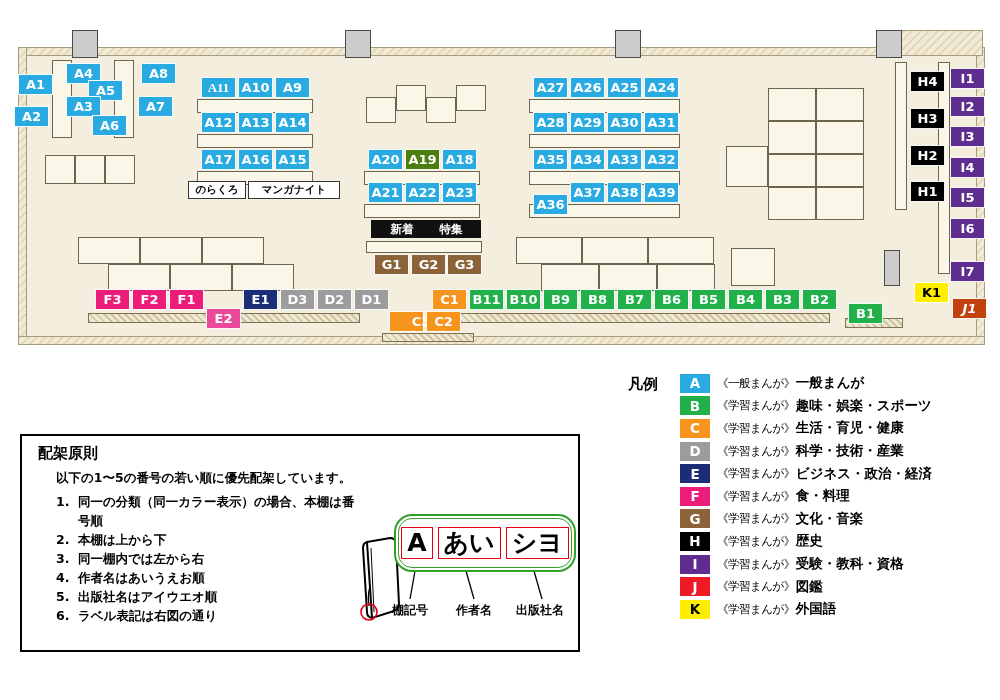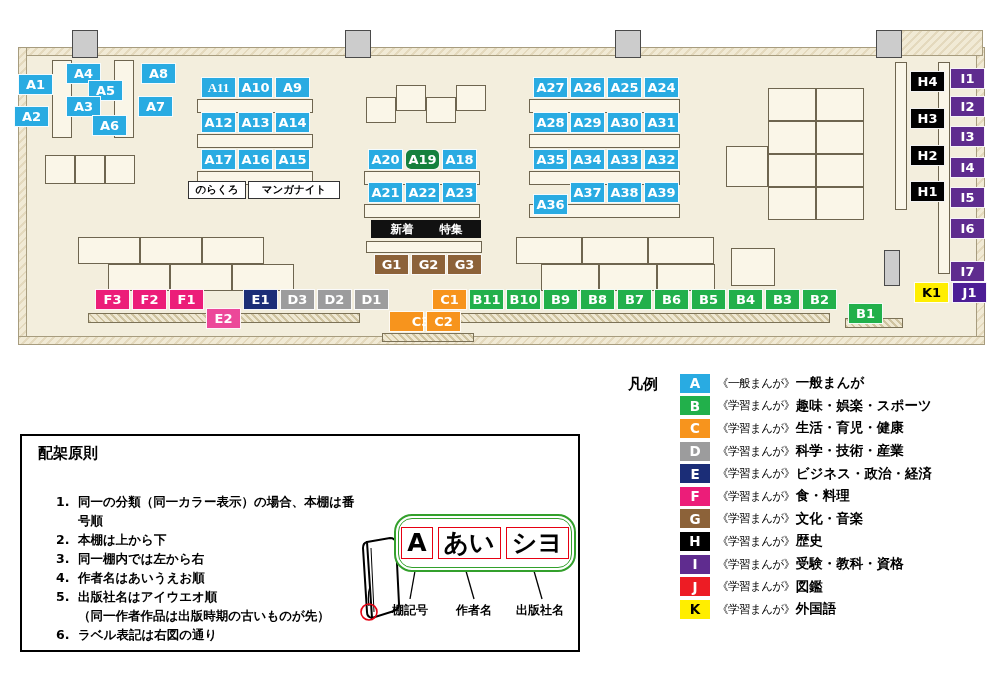--- a/index.html
+++ b/index.html
@@ -133,21 +133,21 @@
         <div class="maplabel" style="left: 201px; top: 77px; background: rgb(41, 171, 226); font-family: Liberation Serif, serif;">A11</div>
         <div class="maplabel" style="left: 238px; top: 77px; background: rgb(41, 171, 226);">A10</div>
         <div class="maplabel" style="left: 275px; top: 77px; background: rgb(41, 171, 226);">A9</div>
         <div class="maplabel" style="left: 201px; top: 112px; background: rgb(41, 171, 226);">A12</div>
         <div class="maplabel" style="left: 238px; top: 112px; background: rgb(41, 171, 226);">A13</div>
         <div class="maplabel" style="left: 275px; top: 112px; background: rgb(41, 171, 226);">A14</div>
         <div class="maplabel" style="left: 201px; top: 149px; background: rgb(41, 171, 226);">A17</div>
         <div class="maplabel" style="left: 238px; top: 149px; background: rgb(41, 171, 226);">A16</div>
         <div class="maplabel" style="left: 275px; top: 149px; background: rgb(41, 171, 226);">A15</div>
         <div class="maplabel" style="left: 368px; top: 149px; background: rgb(41, 171, 226);">A20</div>
-        <div class="maplabel" style="left: 405px; top: 149px; background: #15803d; border-radius: 6px;">A19</div>
+        <div class="maplabel" style="left: 405px; top: 149px; background: #4d7c0f;">A19</div>
         <div class="maplabel" style="left: 442px; top: 149px; background: rgb(41, 171, 226);">A18</div>
         <div class="maplabel" style="left: 368px; top: 182px; background: rgb(41, 171, 226);">A21</div>
         <div class="maplabel" style="left: 405px; top: 182px; background: rgb(41, 171, 226);">A22</div>
         <div class="maplabel" style="left: 442px; top: 182px; background: rgb(41, 171, 226);">A23</div>
         <div class="maplabel" style="left: 533px; top: 77px; background: rgb(41, 171, 226);">A27</div>
         <div class="maplabel" style="left: 570px; top: 77px; background: rgb(41, 171, 226);">A26</div>
         <div class="maplabel" style="left: 607px; top: 77px; background: rgb(41, 171, 226);">A25</div>
         <div class="maplabel" style="left: 644px; top: 77px; background: rgb(41, 171, 226);">A24</div>
         <div class="maplabel" style="left: 533px; top: 112px; background: rgb(41, 171, 226);">A28</div>
         <div class="maplabel" style="left: 570px; top: 112px; background: rgb(41, 171, 226);">A29</div>
@@ -191,21 +191,21 @@
         <div class="maplabel" style="left: 910px; top: 145px; background: rgb(0, 0, 0);">H2</div>
         <div class="maplabel" style="left: 910px; top: 181px; background: rgb(0, 0, 0);">H1</div>
         <div class="maplabel" style="left: 950px; top: 68px; background: rgb(95, 44, 143);">I1</div>
         <div class="maplabel" style="left: 950px; top: 96px; background: rgb(95, 44, 143);">I2</div>
         <div class="maplabel" style="left: 950px; top: 126px; background: rgb(95, 44, 143);">I3</div>
         <div class="maplabel" style="left: 950px; top: 157px; background: rgb(95, 44, 143);">I4</div>
         <div class="maplabel" style="left: 950px; top: 187px; background: rgb(95, 44, 143);">I5</div>
         <div class="maplabel" style="left: 950px; top: 218px; background: rgb(95, 44, 143);">I6</div>
         <div class="maplabel" style="left: 950px; top: 261px; background: rgb(95, 44, 143);">I7</div>
         <div class="maplabel" style="left: 914px; top: 282px; background: rgb(255, 238, 0); color: rgb(0, 0, 0);">K1</div>
-        <div class="maplabel" style="left: 952px; top: 282px; background: #4c1d95;">J1</div>
+        <div class="maplabel" style="left: 952px; top: 298px; background: #c2410c; font-style: italic;">J1</div>
         <div class="textlabel plain" style="left: 188px; top: 181px; width: 58px;">のらくろ</div>
         <div class="textlabel plain" style="left: 248px; top: 181px; width: 92px;">マンガナイト</div>
         <div class="textlabel dark" style="left: 371px; top: 220px; width: 62px;">新着</div>
         <div class="textlabel dark" style="left: 421px; top: 220px; width: 60px;">特集</div>
       </div>
   </div>
 
   <div class="legend">
     <div class="legend-title">凡例</div>
     <div class="legend-rows" id="legend-rows">
@@ -262,20 +262,21 @@
         <div class="lrow">
           <span class="lchip" style="background: rgb(255, 238, 0); color: rgb(0, 0, 0);">K</span>
           <span class="ltype">《学習まんが》</span>
           <span class="lname">外国語</span>
         </div>
       </div>
   </div>
 
   <div class="principles">
     <div class="p-title">配架原則</div>
+    <div class="p-intro">以下の1〜5の番号の若い順に優先配架しています。</div>
     <div class="p-list" id="principles-list">
         <div class="p-item">
           <span class="p-num">1.</span>
           <span>同一の分類（同一カラー表示）の場合、本棚は番号順</span>
         </div>
         <div class="p-item">
           <span class="p-num">2.</span>
           <span>本棚は上から下</span>
         </div>
         <div class="p-item">
@@ -283,21 +284,20 @@
           <span>同一棚内では左から右</span>
         </div>
         <div class="p-item">
           <span class="p-num">4.</span>
           <span>作者名はあいうえお順</span>
         </div>
         <div class="p-item">
           <span class="p-num">5.</span>
           <span>出版社名はアイウエオ順</span>
         </div>
-        <div class="p-note">（同一作者作品は出版時期の古いものが先）</div>
         <div class="p-item">
           <span class="p-num">6.</span>
           <span>ラベル表記は右図の通り</span>
         </div>
       </div>
 
     <svg class="leader-svg" viewBox="0 0 556 214">
       <line x1="393" y1="135" x2="388" y2="163" stroke="#000" stroke-width="1.3"></line>
       <line x1="444" y1="135" x2="452" y2="163" stroke="#000" stroke-width="1.3"></line>
       <line x1="512" y1="135" x2="520" y2="163" stroke="#000" stroke-width="1.3"></line>

